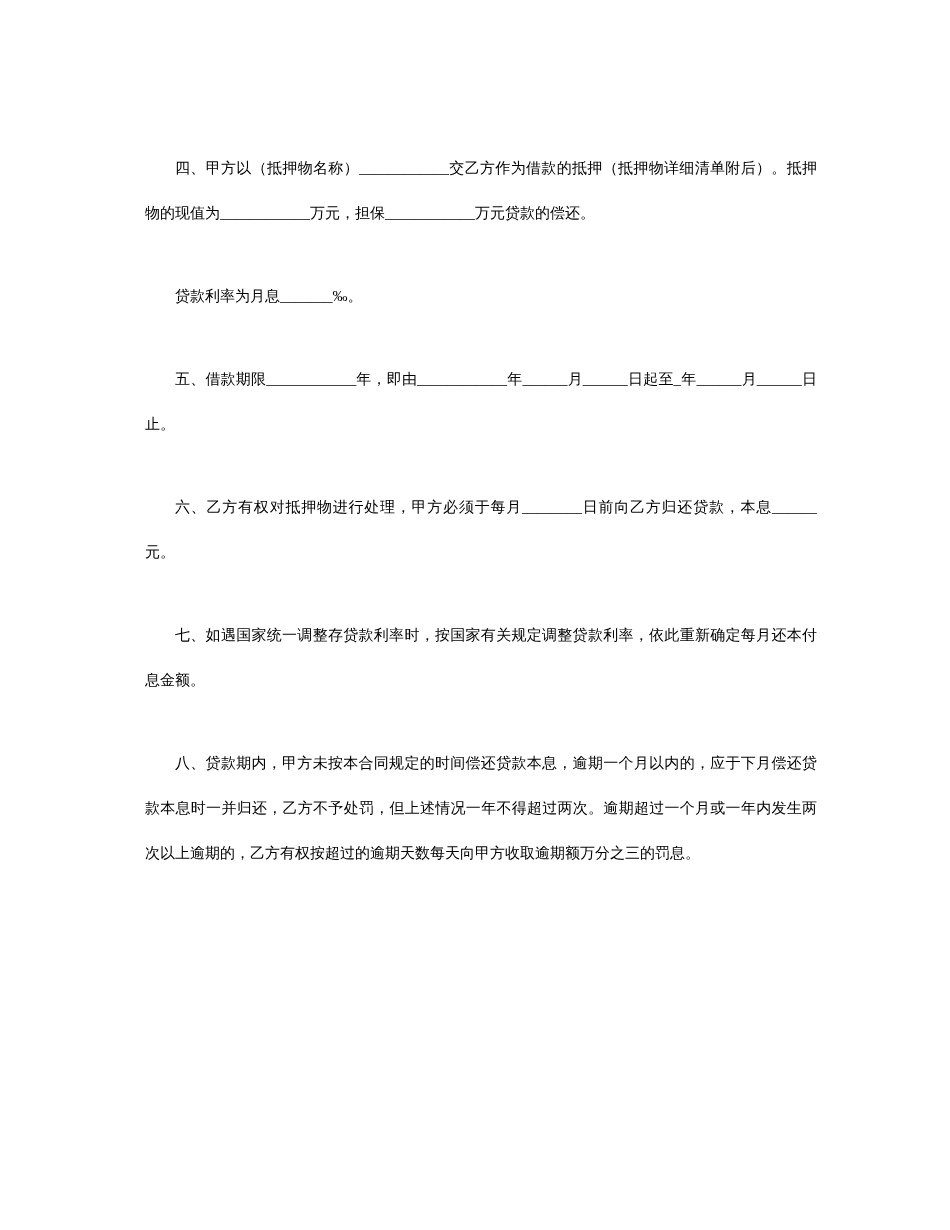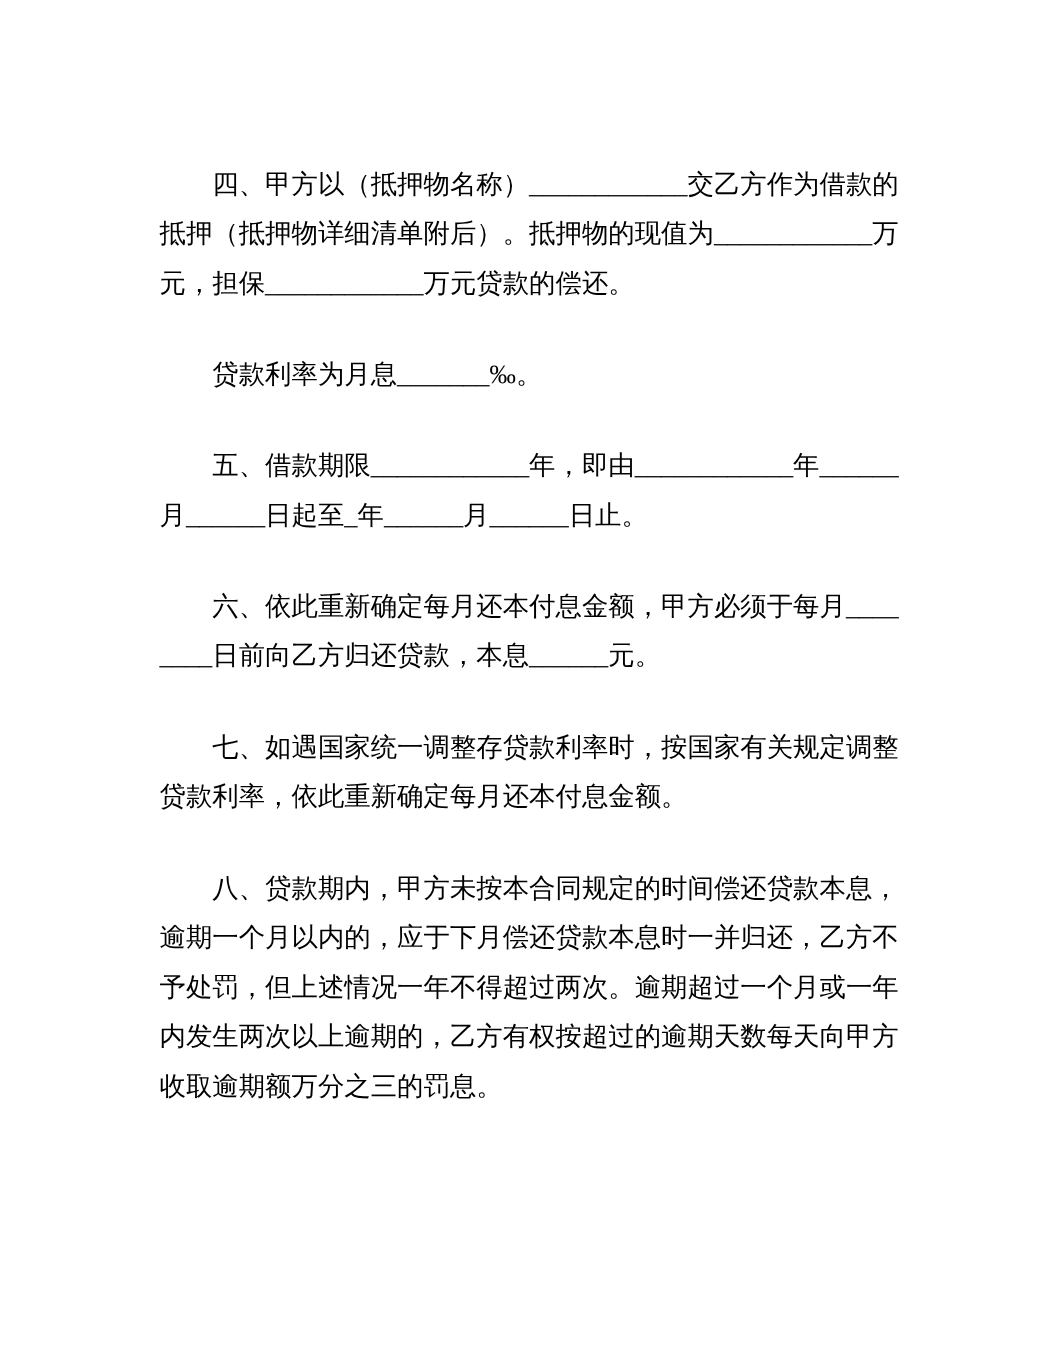--- a/index.html
+++ b/index.html
@@ -8,21 +8,21 @@
       background: #ffffff;
     }
     .page {
       position: relative;
       width: 950px;
       min-height: 1230px;
       box-sizing: border-box;
       background: #ffffff;
       padding: 146px 133px 40px 145px;
       font-family: "Liberation Serif", "DejaVu Serif", serif;
-      font-size: 24px;
+      font-size: 15px;
       color: #000000;
     }
     .para {
       margin: 0 0 38px 0;
       line-height: 45px;
       text-align: justify;
       text-indent: 2em;
       word-break: break-all;
       overflow-wrap: break-word;
     }
@@ -33,19 +33,19 @@
 </head>
 <body>
 
 <div class="page">
   <p class="para">四、甲方以（抵押物名称）____________交乙方作为借款的抵押（抵押物详细清单附后）。抵押物的现值为____________万元，担保____________万元贷款的偿还。</p>
 
   <p class="para">贷款利率为月息_______‰。</p>
 
   <p class="para">五、借款期限____________年，即由____________年______月______日起至_年______月______日止。</p>
 
-  <p class="para">六、依此重新确定每月还本付息金额，甲方必须于每月________日前向乙方归还贷款，本息______元。</p>
+  <p class="para">六、乙方有权对抵押物进行处理，甲方必须于每月________日前向乙方归还贷款，本息______元。</p>
 
   <p class="para">七、如遇国家统一调整存贷款利率时，按国家有关规定调整贷款利率，依此重新确定每月还本付息金额。</p>
 
   <p class="para">八、贷款期内，甲方未按本合同规定的时间偿还贷款本息，逾期一个月以内的，应于下月偿还贷款本息时一并归还，乙方不予处罚，但上述情况一年不得超过两次。逾期超过一个月或一年内发生两次以上逾期的，乙方有权按超过的逾期天数每天向甲方收取逾期额万分之三的罚息。</p>
 
 </div>
 
 </body></html>

